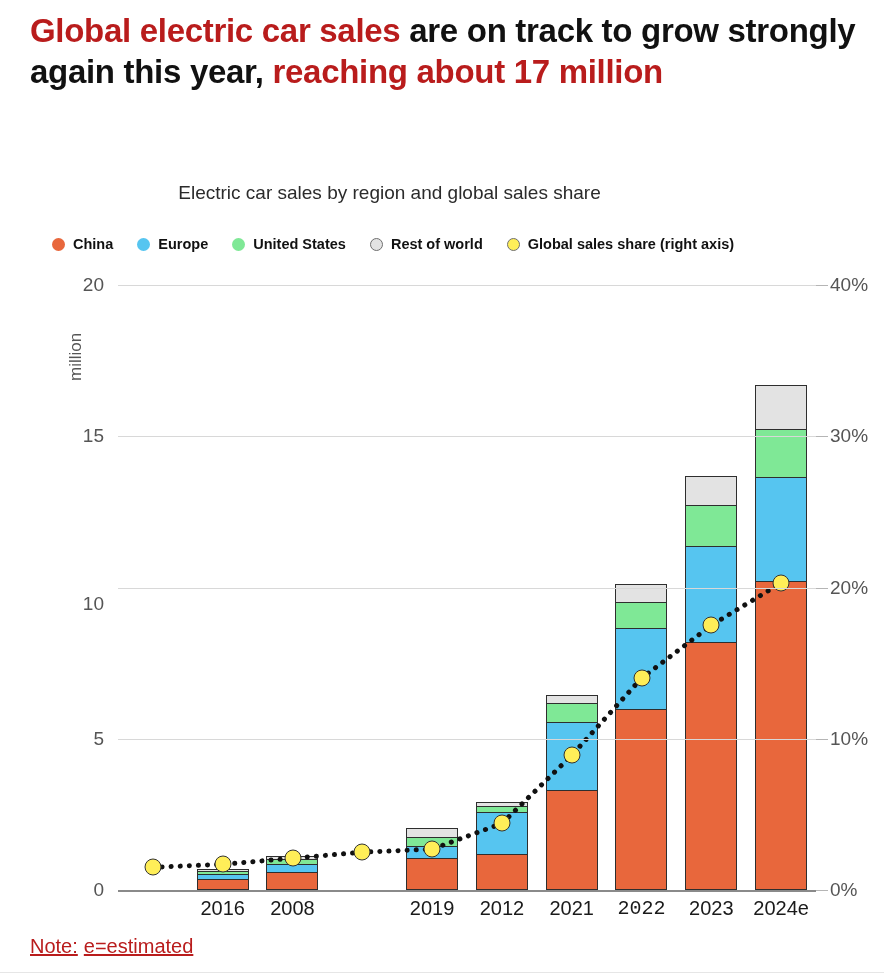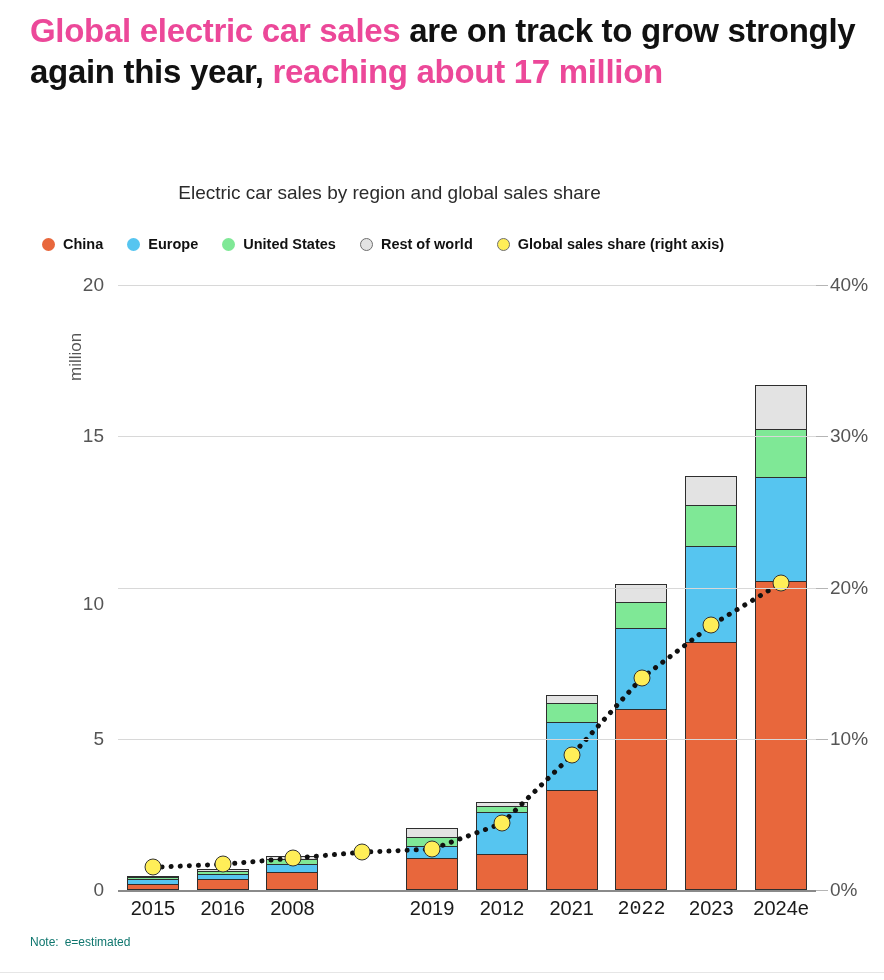--- a/index.html
+++ b/index.html
@@ -8,29 +8,29 @@
     font-family:"Liberation Sans",sans-serif;
     -webkit-font-smoothing:antialiased;
     overflow:hidden;position:relative;
   }
   
   .headline{
     position:absolute;left:30px;top:10px;width:830px;
     font-size:33px;line-height:41px;font-weight:bold;
     color:#111111;letter-spacing:-0.3px;
   }
-  .hl-blue{color:#ec4899;}
+  .hl-blue{color:#b91c1c;}
   
   .subtitle{
     position:absolute;left:0;top:182px;width:779px;text-align:center;
     font-size:19px;color:#2b2b2b;font-weight:400;
   }
   
   .legend{
-    position:absolute;left:42px;top:236px;
+    position:absolute;left:52px;top:236px;
     display:flex;align-items:center;gap:0px;
     font-size:14.5px;font-weight:bold;color:#111;
   }
   .legend-item{display:flex;align-items:center;margin-right:24px;white-space:nowrap;}
   .legend-dot{
     width:13px;height:13px;border-radius:50%;margin-right:8px;flex:0 0 auto;
   }
   .legend-dot.outlined{border:1px solid #6f6f6f;width:11px;height:11px;}
   
   .chart{
@@ -76,21 +76,21 @@
     position:absolute;top:612px;width:100%;text-align:center;
     font-size:20px;color:#1a1a1a;
   }
   .dotline{position:absolute;left:0;top:0;right:0;bottom:0;pointer-events:none;}
   .marker{
     position:absolute;width:15px;height:15px;border-radius:50%;
     background:#ffee58;border:1.4px solid #333;
     transform:translate(-50%,-50%);
   }
   .note{
-    position:absolute;left:30px;top:935px;font-size:12px;color:#0f766e;
+    position:absolute;left:30px;top:935px;font-size:20px;color:#b91c1c;text-decoration:underline;
   }
   .note .nlabel{margin-right:6px;}
   .footer-rule{
     position:absolute;left:0;top:972px;width:884px;height:1px;background:#e6e6e6;
   }
 </style>
 </head>
 <body>
 
 <div class="headline">
@@ -121,29 +121,20 @@
       <span>Global sales share (right axis)</span>
     </div>
   </div>
 
 <div class="chart">
   <div class="ylabel-left-wrap">
     <div class="ylabel-left">million</div>
   </div>
   <div class="plot" id="plot">
     <div class="bars" id="bars">
-        <div class="col" style="left: 0px; width: 69.8px;">
-          <div class="bar">
-            <div class="seg" style="height: 2px; background: rgb(227, 227, 227);"></div>
-            <div class="seg" style="height: 3.63px; background: rgb(127, 232, 150);"></div>
-            <div class="seg" style="height: 5.445px; background: rgb(86, 197, 240);"></div>
-            <div class="seg" style="height: 6.3525px; background: rgb(232, 103, 60);"></div>
-          </div>
-          <div class="xtick">2015</div>
-        </div>
         <div class="col" style="left: 69.8px; width: 69.8px;">
           <div class="bar">
             <div class="seg" style="height: 3.025px; background: rgb(227, 227, 227);"></div>
             <div class="seg" style="height: 4.5375px; background: rgb(127, 232, 150);"></div>
             <div class="seg" style="height: 6.05px; background: rgb(86, 197, 240);"></div>
             <div class="seg" style="height: 10.5875px; background: rgb(232, 103, 60);"></div>
           </div>
           <div class="xtick">2016</div>
         </div>
         <div class="col" style="left: 139.6px; width: 69.8px;">

